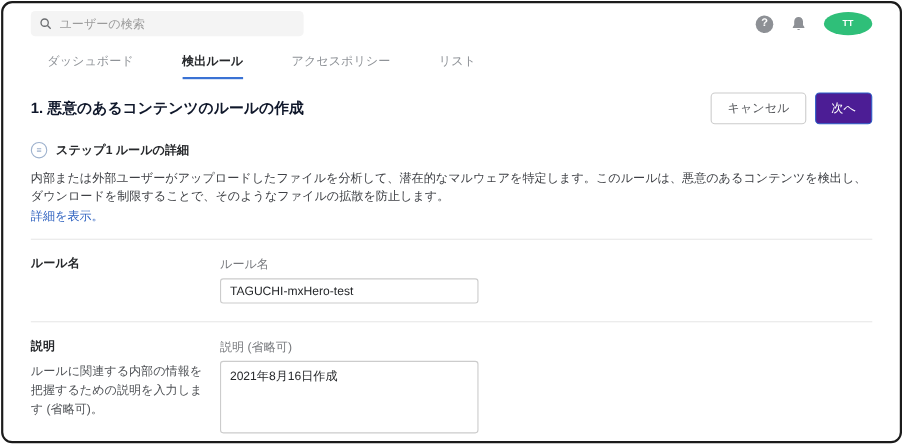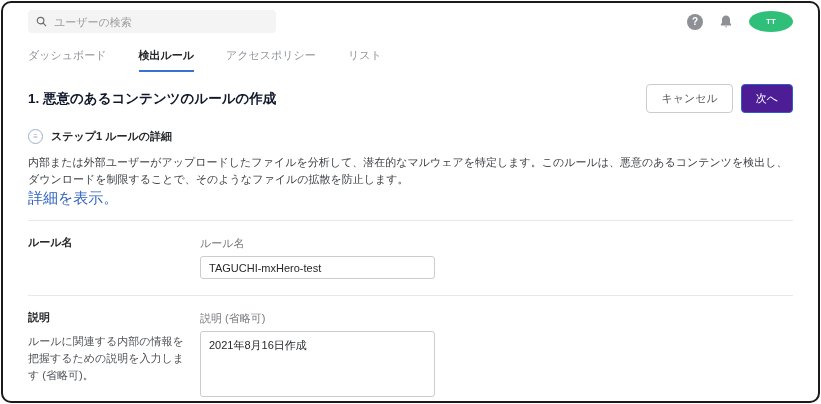--- a/index.html
+++ b/index.html
@@ -29,42 +29,42 @@
     cursor:pointer;
   }
   .bell { cursor:pointer; display:flex; }
   .avatar {
     width:44px; height:21px; border-radius:50%; background:#2fbf79; color:#fff;
     font-size:8px; font-weight:bold; display:flex; align-items:center; justify-content:center;
     cursor:pointer; letter-spacing:.2px;
   }
 
   
-  .tabs { display:flex; gap:32px; padding:2px 25px 0; }
+  .tabs { display:flex; gap:44px; padding:2px 40px 0; }
   .tab { font-size:11px; color:#8f9398; padding:6px 0 7px; cursor:pointer; border-bottom:2px solid transparent; }
   .tab.active { color:#26282b; font-weight:bold; border-bottom-color:#3a72d4;font-family:Liberation Serif, serif; }
 
   
   .titlerow { display:flex; align-items:center; padding:12px 25px 10px; }
   .page-title { font-size:13.5px; font-weight:bold; color:#0f172a; }
   .title-actions { margin-left:auto; display:flex; gap:8px; }
   .btn { font-size:11px; font-family:inherit; border-radius:4px; padding:6px 14px; cursor:pointer; }
   .btn-secondary { background:#fff; border:1px solid #ccc; color:#57595d; }
   .btn-primary { background:#4c1d95; border:1px solid #2c5fc7; color:#fff; }
 
   
   .step { padding:6px 25px 0; }
   .step-head { display:flex; align-items:center; gap:8px; }
   .step-icon {
     width:15px; height:15px; border-radius:50%; border:1.5px solid #9db1cd;
     color:#9db1cd; font-size:8px; display:flex; align-items:center; justify-content:center;
   }
   .step-title { font-size:11px; font-weight:bold; color:#26282b; }
   .step-desc { font-size:11px; color:#3e4045; margin-top:10px; line-height:1.5; }
-  .step-link { font-size:15px; color:#3063c0; margin-top:2px; cursor:pointer; display:inline-block; }
+  .step-link { font-size:11px; color:#3063c0; margin-top:2px; cursor:pointer; display:inline-block; }
 
   .divider { border-top:1px solid #e8e8e8; margin:12px 25px 0; }
 
   
   .form-row { display:flex; padding:14px 25px 4px; }
   .row-left { width:172px; flex:0 0 172px; }
   .row-name { font-size:11px; font-weight:bold; color:#26282b; margin-bottom:8px; }
   .row-hint { font-size:11px; color:#4f5256; line-height:1.55; padding-right:14px; }
   .row-right { padding-top:1px; }
   .field-label { font-size:11px; color:#77797d; margin-bottom:5px; }

